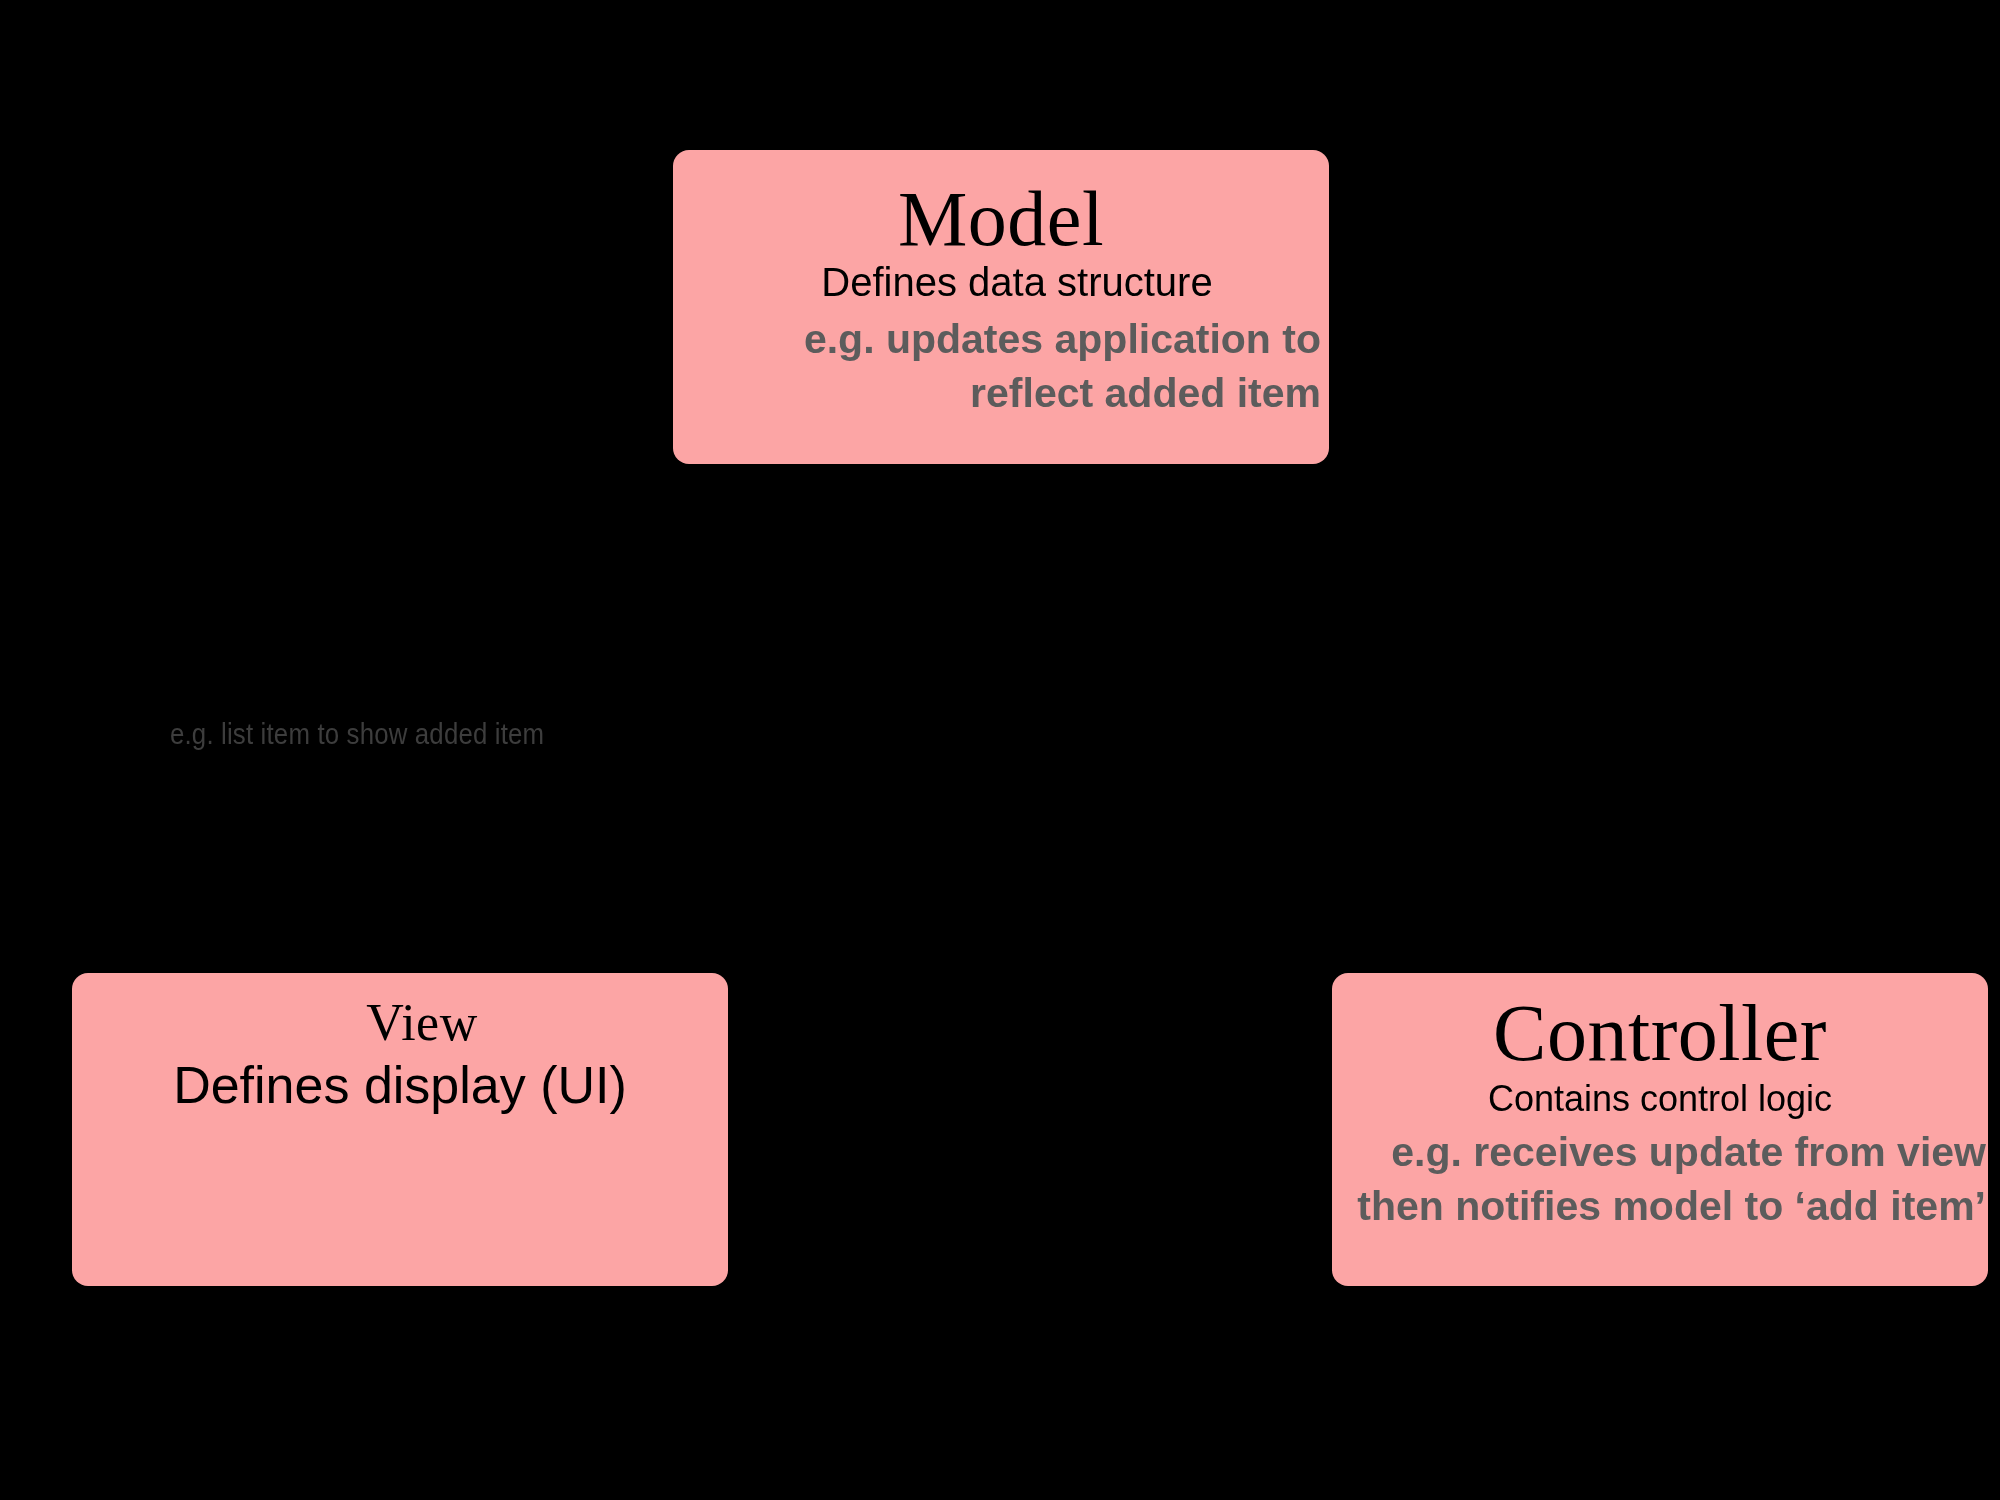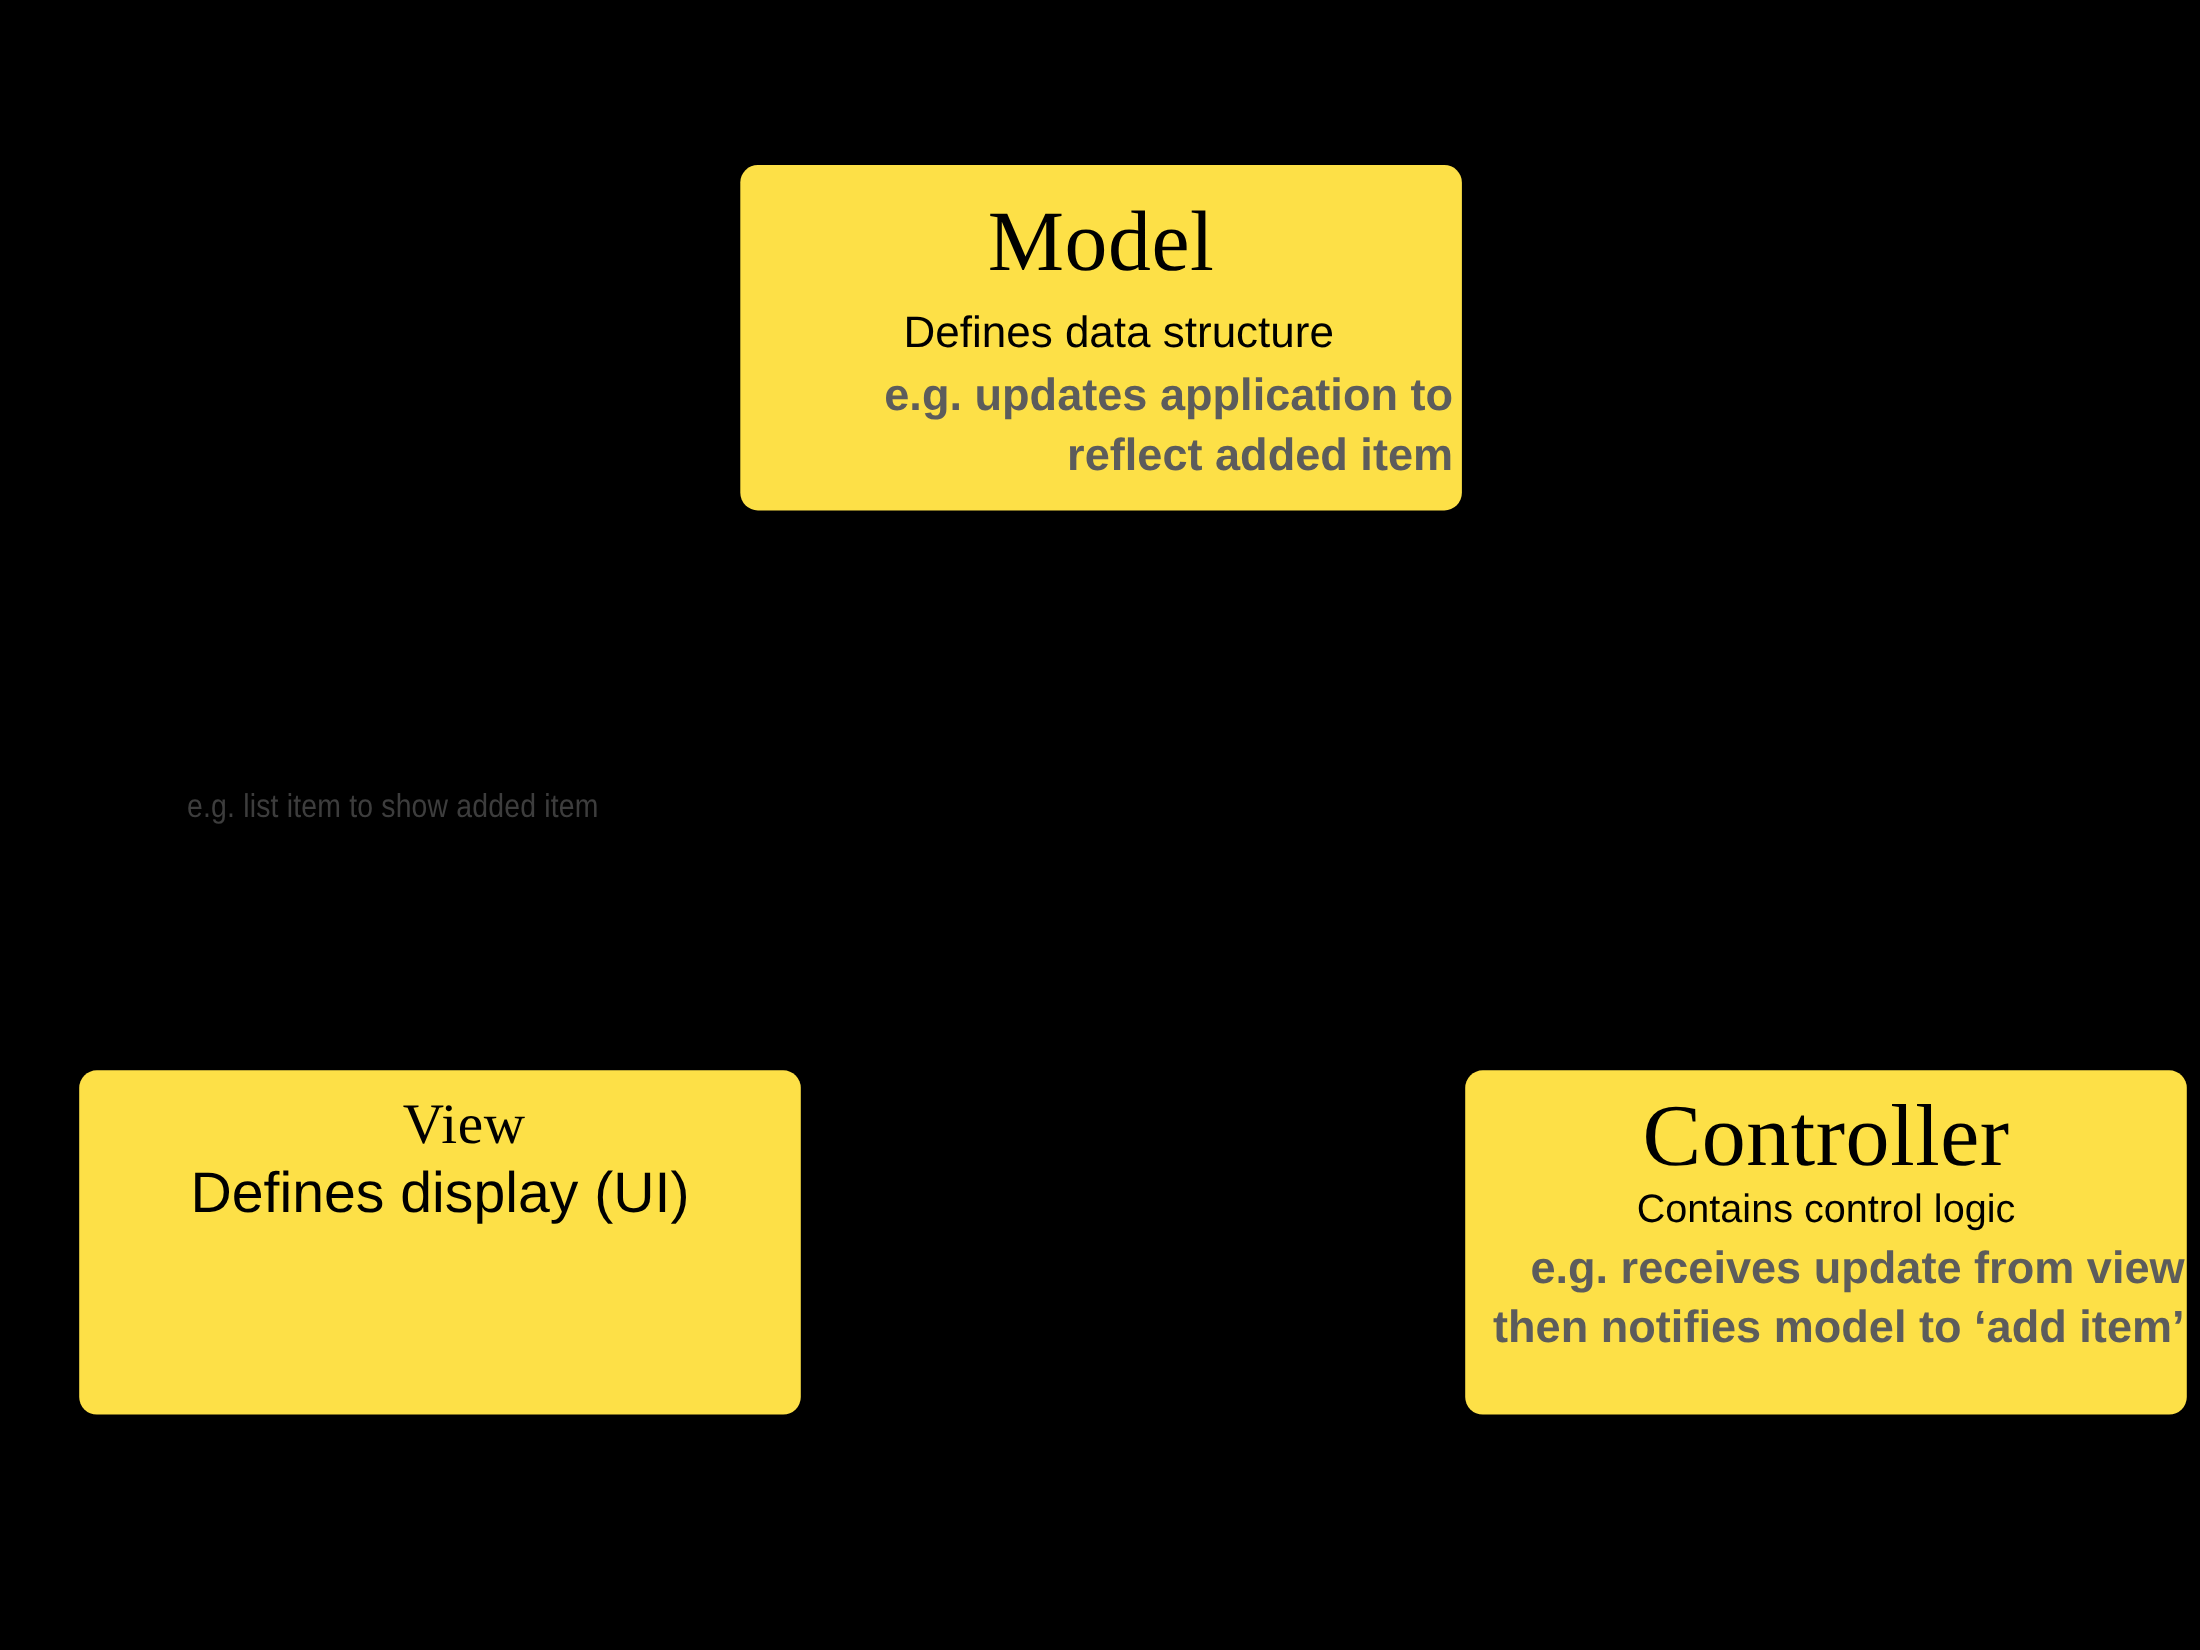--- a/index.html
+++ b/index.html
@@ -21,21 +21,21 @@
     inset: 0;
     width: 2000px;
     height: 1500px;
     background: #000000;
   }
 
   
   .node {
     position: absolute;
     box-sizing: border-box;
-    background: #fde047;
+    background: #fca5a5;
     border-radius: 16px;
     box-shadow: 0 3px 4px rgba(0,0,0,0.9);
     overflow: hidden;
   }
 
   .node-inner {
     position: absolute;
     left: 0;
     right: 0;
     top: 0;
@@ -69,21 +69,21 @@
 
   
   #node-model {
     left: 673px;
     top: 150px;
     width: 656px;
     height: 314px;
   }
   #node-model .node-inner { top: 30px; }
   #node-model .node-title { font-size: 78px; }
-  #node-model .node-subtitle { font-size: 40px; margin-top: 22px; padding-left: 32px; }
+  #node-model .node-subtitle { font-size: 40px; margin-top: 2px; padding-left: 32px; }
   #node-model .node-example {
     font-size: 41px;
     margin-top: 8px;
     padding: 0 8px;
   }
 
   
   #node-view {
     left: 72px;
     top: 973px;

